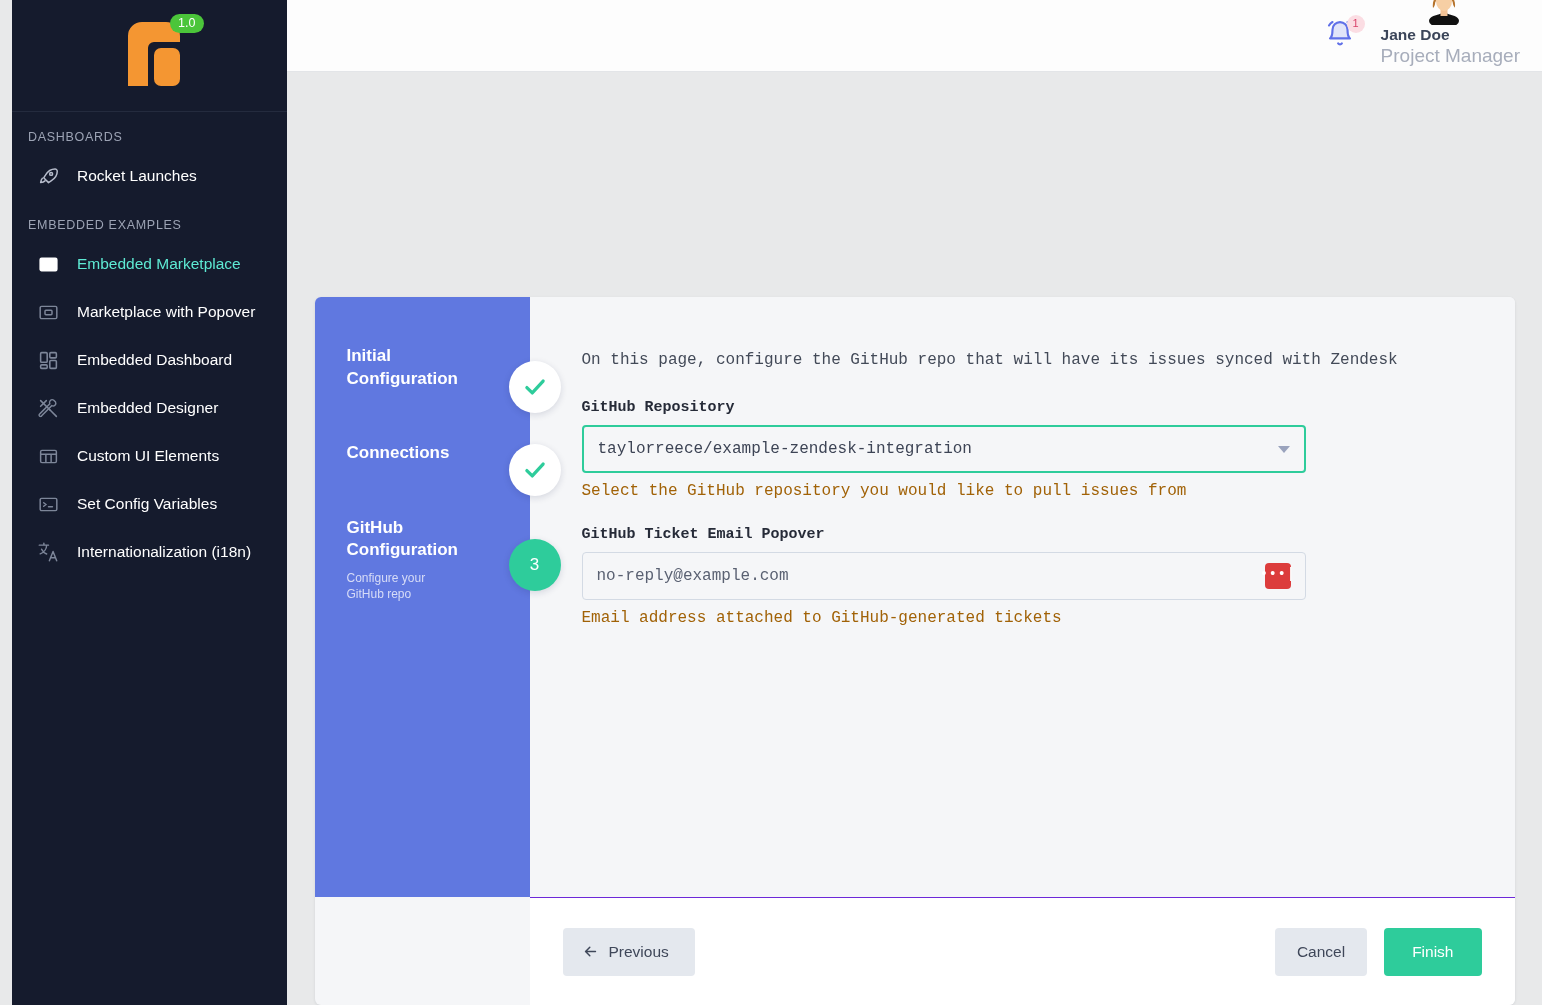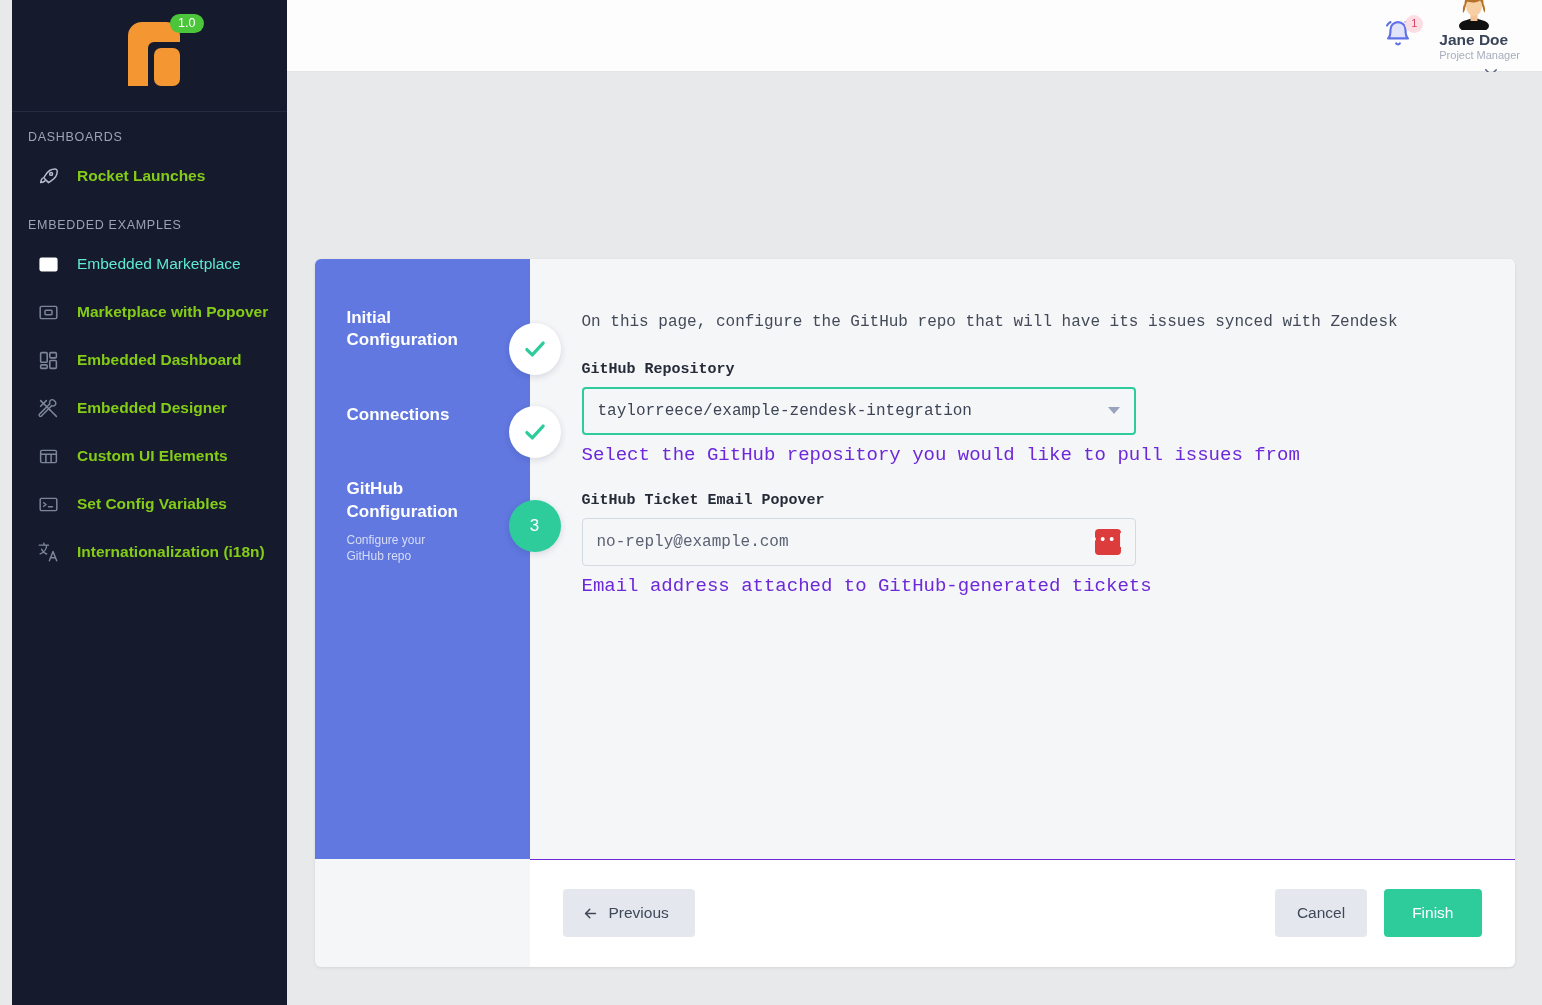--- a/index.html
+++ b/index.html
@@ -38,24 +38,23 @@
     line-height: 1;
   }
   .nav-section-title {
     color: #9ca3b4; font-size: 12.5px; letter-spacing: 0.7px;
     padding: 0 0 0 16px; margin-top: 18px; margin-bottom: 8px;
     text-transform: uppercase;
   }
   .nav-item {
     display: flex; align-items: center;
     height: 48px; padding-left: 24px;
-    color: #84cc16; font-size: 15.5px;
+    color: #ffffff; font-size: 15.5px;
     cursor: pointer;
     text-decoration: none;
-    font-weight: bold;
   }
   .nav-item.active { color: #5eead4; font-weight: 500; }
   .nav-item .ico {
     width: 24px; height: 24px; margin-right: 17px;
     display: inline-flex; align-items: center; justify-content: center;
     flex: 0 0 24px;
   }
   .nav-item.active .ico svg { stroke: #ffffff; fill: #ffffff; }
   .nav-label { white-space: nowrap; }
 
@@ -72,27 +71,27 @@
     position: absolute; top: -4px; right: -6px;
     background: #fbdde3; color: #d9426a;
     font-size: 11px; line-height: 1;
     border-radius: 999px; width: 18px; height: 18px;
     display: flex; align-items: center; justify-content: center;
   }
   .user-chip { display: flex; align-items: center; cursor: pointer; flex-direction: column; }
   .avatar { width: 44px; height: 44px; margin-right: 12px; border-radius: 4px; overflow: hidden; }
   .user-meta { display: flex; flex-direction: column; line-height: 1.25; }
   .user-name { color: #3b4559; font-size: 15.5px; font-weight: 700; }
-  .user-role { color: #a7adbb; font-size: 11px; }
+  .user-role { color: #a7adbb; font-size: 19px; }
   .chev { margin-left: 22px; }
 
   
   .content {
     flex: 1; background: #e8e9ea;
-    display: flex; align-items: center; justify-content: center;
+    display: flex; align-items: flex-end; justify-content: center;
     padding-top: 148px;
   }
   .card {
     width: 1200px; height: 708px;
     border-radius: 6px; overflow: hidden;
     display: flex; flex-direction: column;
     background: #f5f6f8;
     box-shadow: 0 1px 3px rgba(30,35,55,.10);
     position: relative;
   }
@@ -127,21 +126,21 @@
   .m-github { top: 22px; }
 
   .wiz-main { flex: 1; padding: 54px 76px 0 52px; min-width: 0; background: #f5f6f8; font-family: Liberation Mono, monospace; }
   .intro { color: #434a58; font-size: 16px; margin-bottom: 30px; }
   .field { margin-bottom: 26px; }
   .field-label {
     display: block; color: #262b38; font-size: 15px;
     font-weight: 700; margin-bottom: 9px;
   }
   .control {
-    width: 554px; height: 48px; background: #f5f6f8;
+    width: 724px; height: 48px; background: #f5f6f8;
     border: 1px solid #d3dae4; border-radius: 4px;
     display: flex; align-items: center;
     padding: 0 14px; position: relative;
   }
   .control.focused { border: 2px solid #2ecc9b; }
   .control .val { color: #3d4455; font-size: 16px; }
   .control .val.muted { color: #5a6172; }
   .caret {
     margin-left: auto;
     width: 0; height: 0;
@@ -152,21 +151,21 @@
   .dots-btn {
     margin-left: auto; width: 26px; height: 26px;
     background: #dc3c3c; border-radius: 4px;
     display: flex; align-items: center; justify-content: center;
     cursor: pointer;
   }
   .dots-btn span {
     color: #fff; font-size: 14px; letter-spacing: .5px; line-height: 1;
     transform: translateY(-2px);
   }
-  .help { color: #6d28d9; font-size: 19px; margin-top: 9px; }
+  .help { color: #a16207; font-size: 16px; margin-top: 9px; }
 
   .card-footer {
     height: 108px; flex: 0 0 108px; background: #ffffff;
     border-top: 1px solid #6d28d9;
     display: flex; align-items: center; justify-content: space-between;
     padding: 0 33px 0 33px;
     margin-left: 215px;
   }
   .footer-right { display: flex; align-items: center; gap: 17px; }
   .btn {

